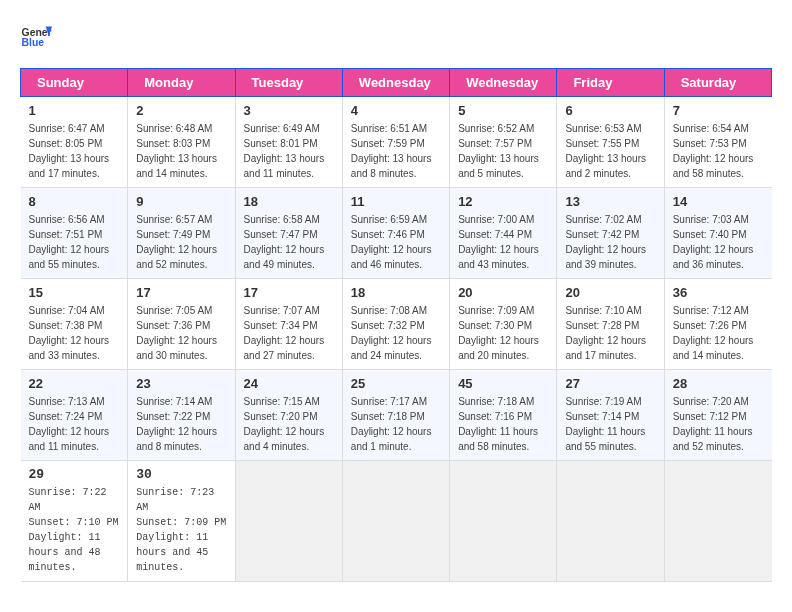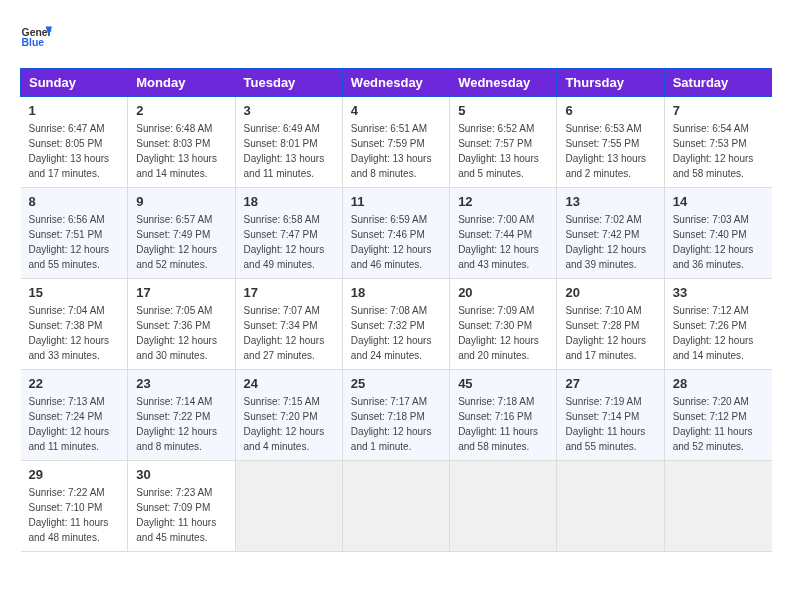--- a/index.html
+++ b/index.html
@@ -36,33 +36,34 @@
     .location-title {
       font-size: 16px;
       color: #555;
     }
     table {
       width: 100%;
       border-collapse: collapse;
       font-size: 11px;
     }
     thead tr th {
-      background-color: #6d28d9;
+      background-color: #ec4899;
       color: #fff;
-      padding: 6px 8px;
+      padding: 6px 16px;
       text-align: left;
       font-size: 13px;
       font-weight: bold;
       border: 1px solid #1a56db;
     }
     tbody tr {
       border-bottom: 1px solid #ccc;
     }
     tbody tr:last-child {
       border-bottom: none;
+      font-family: Liberation Mono, monospace;
     }
     td {
       vertical-align: top;
       padding: 6px 8px;
       border-right: 1px solid #ddd;
       border-bottom: 1px solid #ddd;
       width: calc(100% / 7);
       min-height: 80px;
     }
     td:last-child {
@@ -109,21 +110,21 @@
 </div>
 
 <table>
   <thead>
     <tr>
       <th>Sunday</th>
       <th>Monday</th>
       <th>Tuesday</th>
       <th>Wednesday</th>
       <th>Wednesday</th>
-      <th>Thursday</th>
+      <th>Friday</th>
       <th>Saturday</th>
     </tr>
   </thead>
   <tbody id="calendar-body">
   <tr>
         <td>
           <span class="day-num">1</span>
           <div class="day-info">Sunrise: 6:47 AM<br>Sunset: 8:05 PM<br>Daylight: 13 hours and 17 minutes.</div>
         </td>
         <td>
@@ -200,21 +201,21 @@
         </td>
         <td>
           <span class="day-num">20</span>
           <div class="day-info">Sunrise: 7:09 AM<br>Sunset: 7:30 PM<br>Daylight: 12 hours and 20 minutes.</div>
         </td>
         <td>
           <span class="day-num">20</span>
           <div class="day-info">Sunrise: 7:10 AM<br>Sunset: 7:28 PM<br>Daylight: 12 hours and 17 minutes.</div>
         </td>
         <td>
-          <span class="day-num">33</span>
+          <span class="day-num">36</span>
           <div class="day-info">Sunrise: 7:12 AM<br>Sunset: 7:26 PM<br>Daylight: 12 hours and 14 minutes.</div>
         </td>
       </tr>
       <tr>
         <td>
           <span class="day-num">22</span>
           <div class="day-info">Sunrise: 7:13 AM<br>Sunset: 7:24 PM<br>Daylight: 12 hours and 11 minutes.</div>
         </td>
         <td>
           <span class="day-num">23</span>

